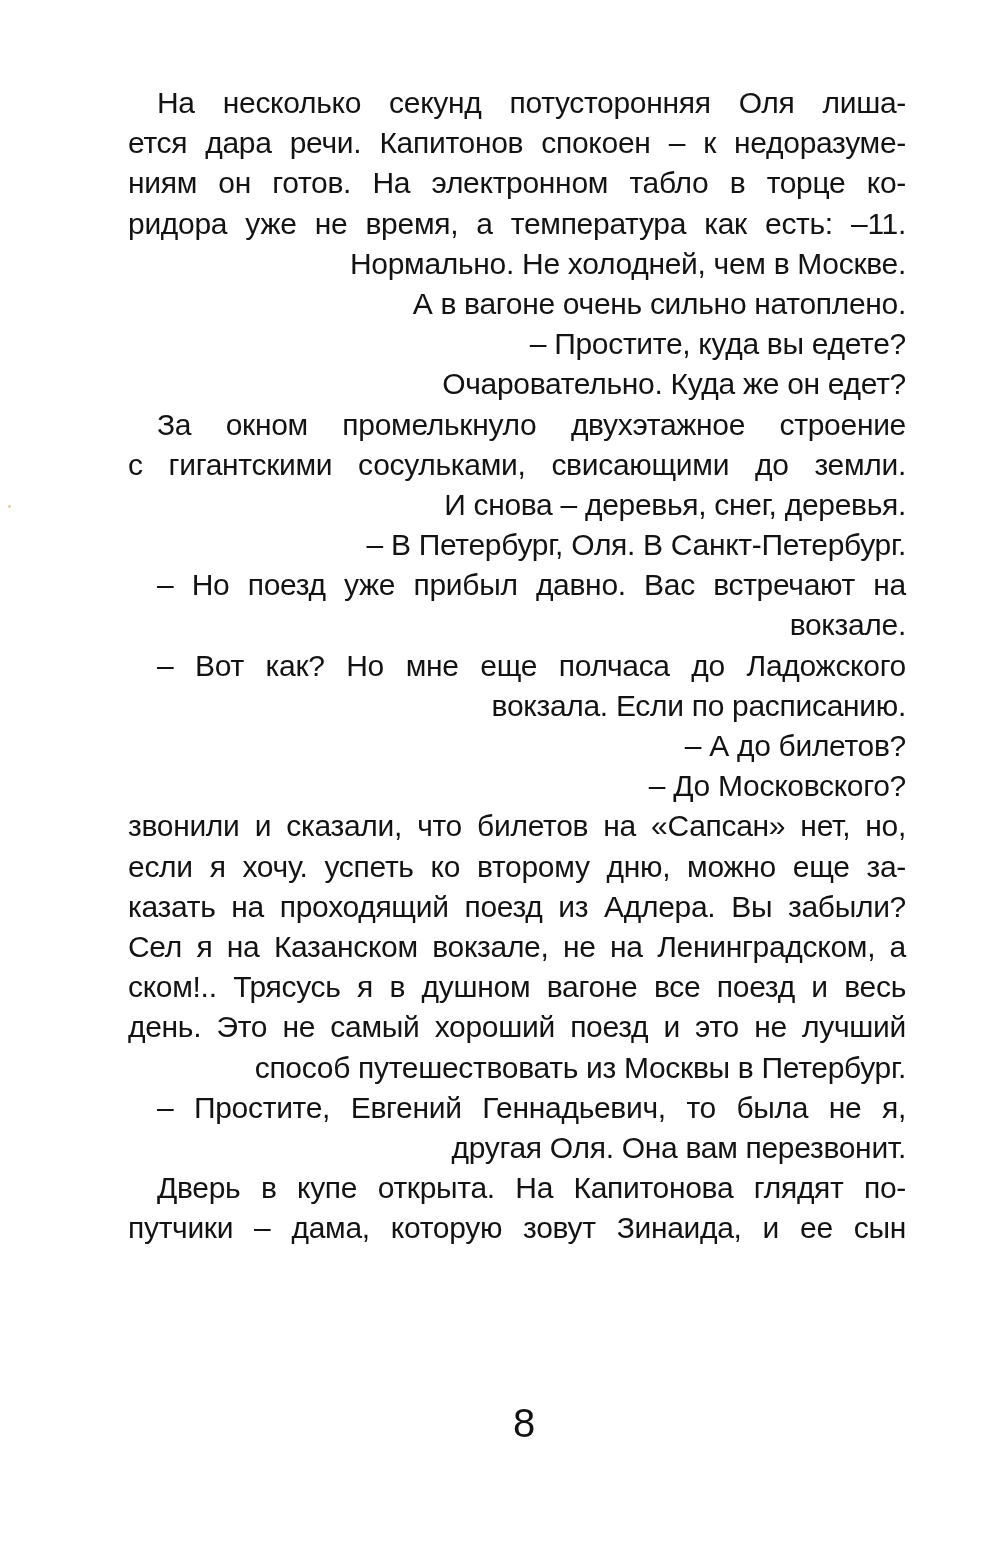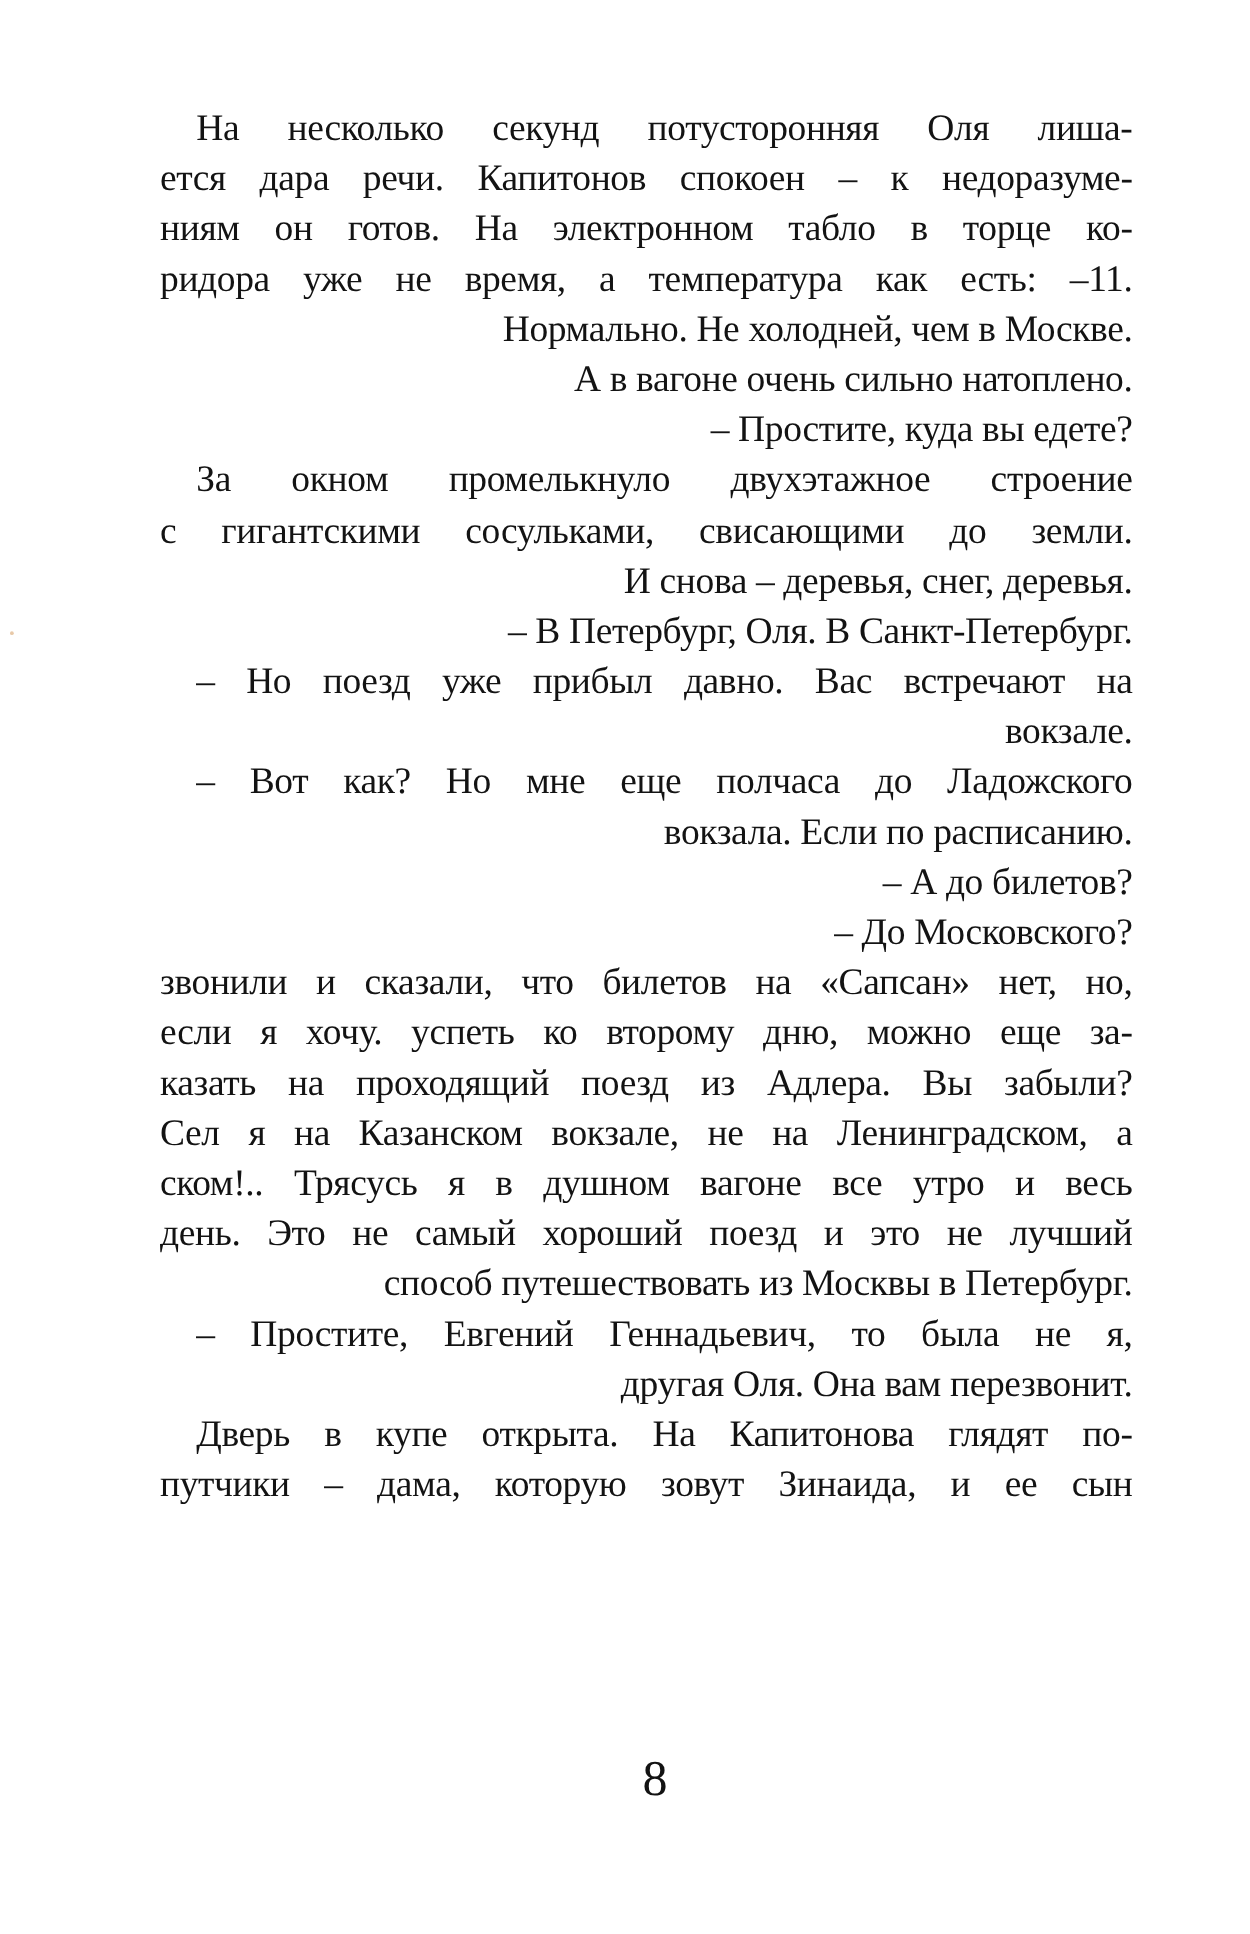--- a/index.html
+++ b/index.html
@@ -10,21 +10,21 @@
     width: 1000px;
     height: 1547px;
     background: #ffffff;
   }
   .page {
     position: relative;
     width: 1000px;
     height: 1547px;
     background: #ffffff;
     color: #131313;
-    font-family: Liberation Serif, serif;
+    font-family: Liberation Sans, sans-serif;
     overflow: hidden;
   }
   .text-block {
     position: absolute;
     left: 128px;
     top: 83px;
     width: 778px;
   }
   .ln {
     height: 40.2px;
@@ -72,35 +72,36 @@
   <div class="speck"></div>
 
   <div class="text-block">
     <div class="ln i j">На несколько секунд потусторонняя Оля лиша-</div>
     <div class="ln j">ется дара речи. Капитонов спокоен – к недоразуме-</div>
     <div class="ln j">ниям он готов. На электронном табло в торце ко-</div>
     <div class="ln j">ридора уже не время, а температура как есть: –11.</div>
     <div class="ln">Нормально. Не холодней, чем в Москве.</div>
     <div class="ln i">А в вагоне очень сильно натоплено.</div>
     <div class="ln i">– Простите, куда вы едете?</div>
+    <div class="ln i">Очаровательно. Куда же он едет?</div>
     <div class="ln i j">За окном промелькнуло двухэтажное строение</div>
     <div class="ln j">с гигантскими сосульками, свисающими до земли.</div>
     <div class="ln">И снова – деревья, снег, деревья.</div>
     <div class="ln i">– В Петербург, Оля. В Санкт-Петербург.</div>
     <div class="ln i j">– Но поезд уже прибыл давно. Вас встречают на</div>
     <div class="ln">вокзале.</div>
     <div class="ln i j">– Вот как? Но мне еще полчаса до Ладожского</div>
     <div class="ln">вокзала. Если по расписанию.</div>
     <div class="ln i">– А до билетов?</div>
     <div class="ln i">– До Московского?</div>
     <div class="ln j">звонили и сказали, что билетов на «Сапсан» нет, но,</div>
     <div class="ln j">если я хочу. успеть ко второму дню, можно еще за-</div>
     <div class="ln j">казать на проходящий поезд из Адлера. Вы забыли?</div>
     <div class="ln j">Сел я на Казанском вокзале, не на Ленинградском, а</div>
-    <div class="ln j">ском!.. Трясусь я в душном вагоне все утро и весь</div>
+    <div class="ln j">ском!.. Трясусь я в душном вагоне все поезд и весь</div>
     <div class="ln j">день. Это не самый хороший поезд и это не лучший</div>
     <div class="ln">способ путешествовать из Москвы в Петербург.</div>
     <div class="ln i j">– Простите, Евгений Геннадьевич, то была не я,</div>
     <div class="ln">другая Оля. Она вам перезвонит.</div>
     <div class="ln i j">Дверь в купе открыта. На Капитонова глядят по-</div>
     <div class="ln j">путчики – дама, которую зовут Зинаида, и ее сын</div>
   </div>
 
   <div class="page-number">8</div>
 </div>

